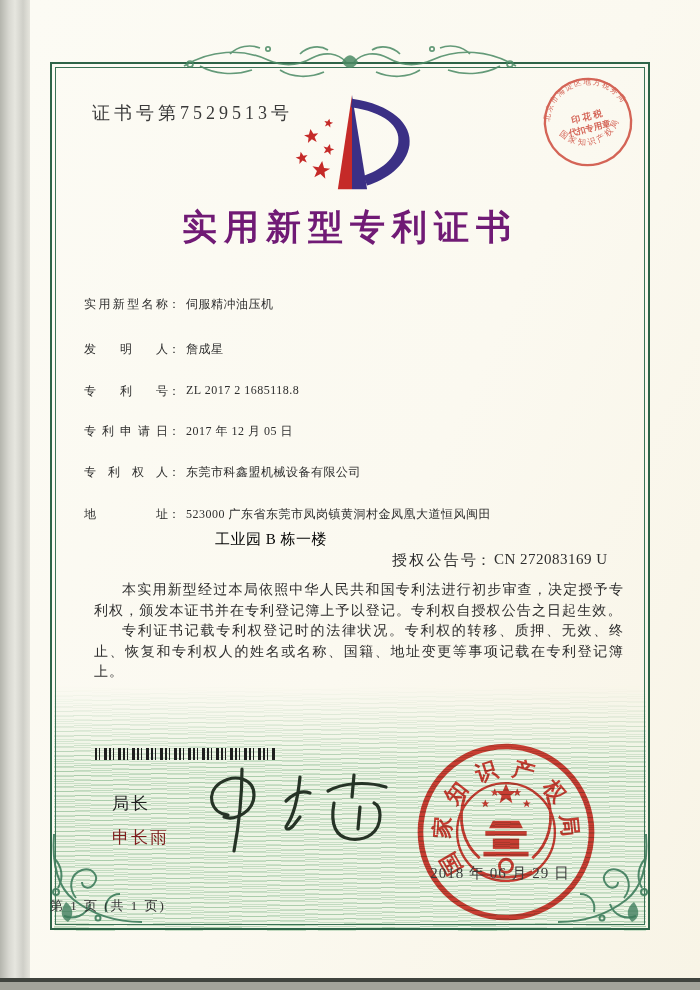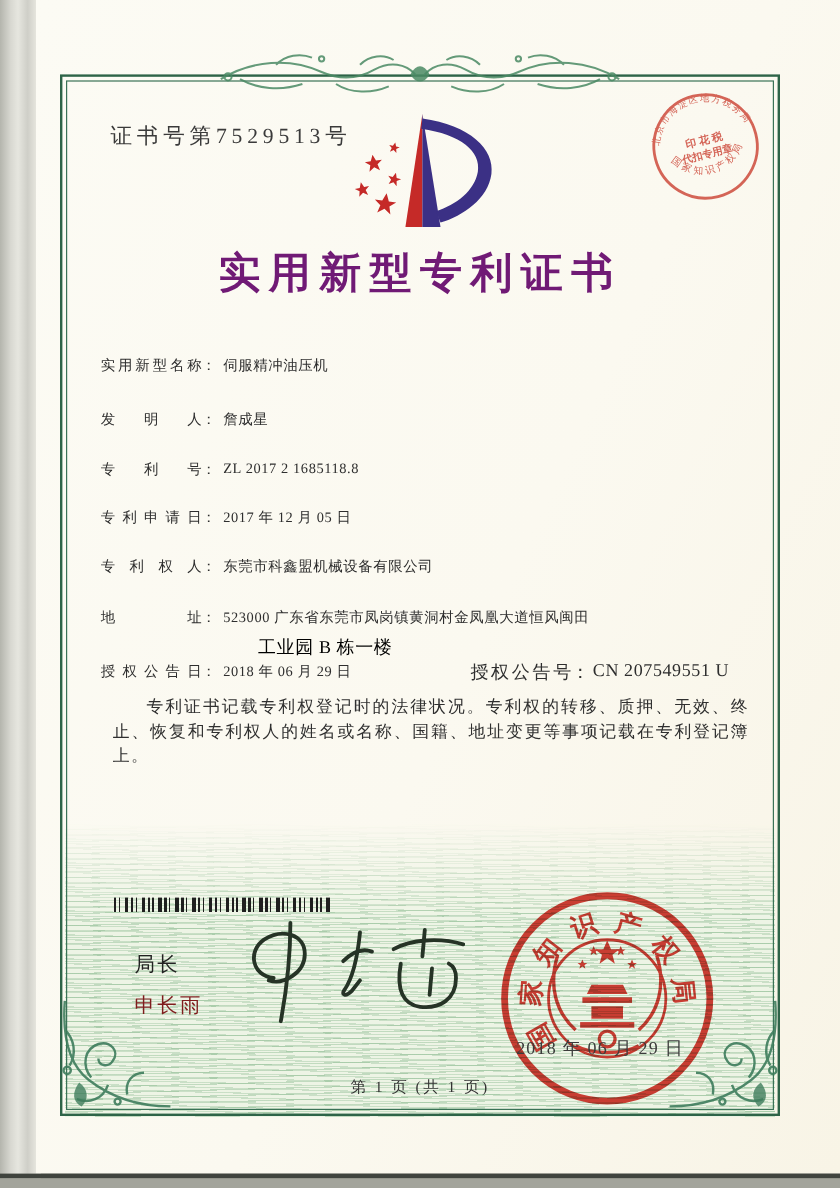--- a/index.html
+++ b/index.html
@@ -39,21 +39,21 @@
     color:#2f2f2f;text-align:justify;letter-spacing:1.1px;}
   .bodytext p{margin:0;text-indent:2em;}
   .barcode{position:absolute;left:95px;top:748px;width:180px;height:12px;
     background:repeating-linear-gradient(90deg,#1f1f1f 0 2px,transparent 2px 4px,#1f1f1f 4px 5px,transparent 5px 9px,#1f1f1f 9px 12px,transparent 12px 14px);}
   .director-label{position:absolute;left:112px;top:792px;font-size:17px;color:#222;letter-spacing:2px;
     font-family:"Liberation Sans","DejaVu Sans",sans-serif;}
   .director-name{position:absolute;left:112px;top:826px;font-size:17px;color:#7f1d1d;letter-spacing:2px;
     font-family:"Liberation Sans","DejaVu Sans",sans-serif;}
   .seal-date{position:absolute;left:405px;top:864px;width:190px;text-align:center;
     font-size:15px;color:#3b3b3b;letter-spacing:1px;z-index:6;}
-  .footer{position:absolute;left:50px;top:897px;width:600px;text-align:center;
+  .footer{position:absolute;left:50px;top:897px;width:600px;text-align:left;
     font-size:13px;color:#333;letter-spacing:2px;}
   .seal-svg{position:absolute;left:412px;top:738px;width:188px;height:188px;
     mix-blend-mode:multiply;opacity:.95;z-index:5;}
   .tax-stamp{position:absolute;left:541px;top:75px;width:94px;height:94px;
     transform:rotate(-14deg);mix-blend-mode:multiply;opacity:.9;z-index:5;}
   .logo{position:absolute;left:286px;top:92px;width:132px;height:104px;}
   .sig-svg{position:absolute;left:190px;top:763px;width:215px;height:98px;z-index:4;}
 </style>
 </head>
 <body>
@@ -140,28 +140,26 @@
   <div class="frow" style="top:423px;">
     <span class="flabel">专利申请日</span><span class="fcolon">：</span><span class="fvalue">2017 年 12 月 05 日</span>
   </div>
   <div class="frow" style="top:464px;">
     <span class="flabel">专利权人</span><span class="fcolon">：</span><span class="fvalue">东莞市科鑫盟机械设备有限公司</span>
   </div>
   <div class="frow" style="top:506px;">
     <span class="flabel">地址</span><span class="fcolon">：</span><span class="fvalue">523000 广东省东莞市凤岗镇黄洞村金凤凰大道恒风闽田</span>
   </div>
   <div class="addr2">工业园 B 栋一楼</div>
-  <div class="frow" style="top:551px;">
-    <span class="flabel">授权公告日</span><span class="fcolon">：</span><span class="fvalue">2018 年 06 月 29 日</span>
-  </div>
   <div class="grant-no">
-    <span class="flabel">授权公告号</span><span class="fcolon">：</span><span class="fvalue">CN 207549551 U</span>
+    <span class="flabel">授权公告号</span><span class="fcolon">：</span><span class="fvalue">CN 272083169 U</span>
   </div>
 
   <div class="bodytext">
+    <p>本实用新型经过本局依照中华人民共和国专利法进行初步审查，决定授予专利权，颁发本证书并在专利登记簿上予以登记。专利权自授权公告之日起生效。</p>
     <p>专利证书记载专利权登记时的法律状况。专利权的转移、质押、无效、终止、恢复和专利权人的姓名或名称、国籍、地址变更等事项记载在专利登记簿上。</p>
   </div>
 
   <div class="barcode"></div>
 
   <div class="director-label">局长</div>
   <div class="director-name">申长雨</div>
 
   <svg class="sig-svg" viewBox="0 0 215 98">
     <g stroke="#263326" fill="none" stroke-width="3.2" stroke-linecap="round">

